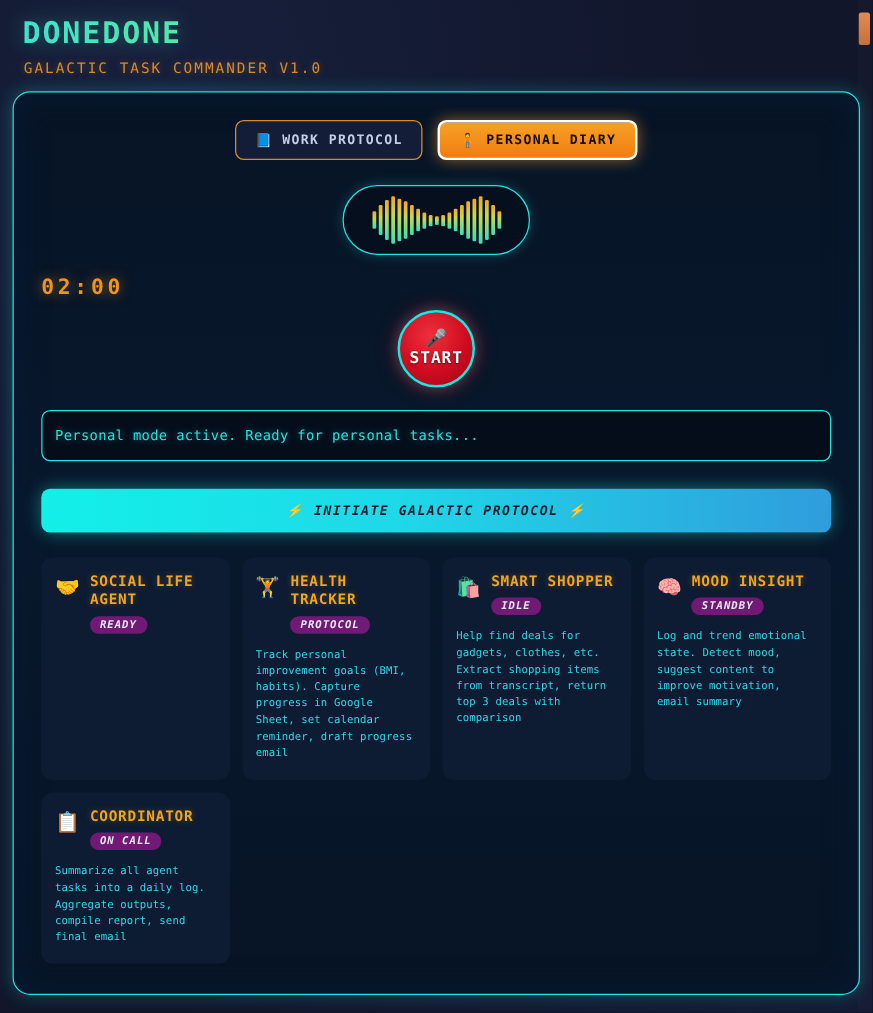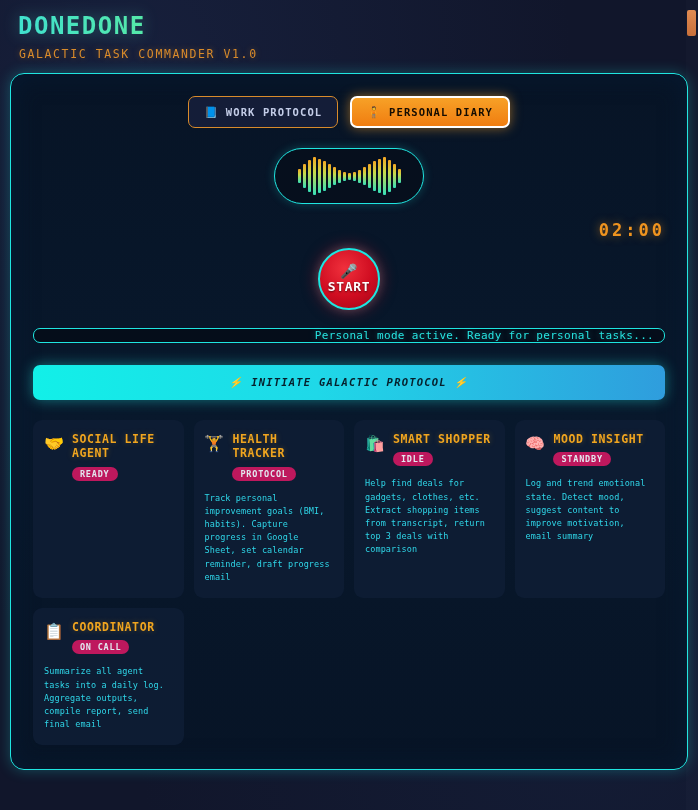--- a/index.html
+++ b/index.html
@@ -137,21 +137,21 @@
     box-shadow: 0 0 10px rgba(31,229,224,0.25);
   }
   .wave-bar {
     width: 3px;
     border-radius: 1px;
     background: linear-gradient(180deg, #f5a623 0%, #c8d94a 40%, #36e0b8 100%);
   }
 
   
   .timer {
-    text-align: right;
+    text-align: left;
     margin-top: 16px;
     font-size: 17px;
     font-weight: 700;
     letter-spacing: 3px;
     color: #f0941f;
     text-shadow: 0 0 10px rgba(240,148,31,0.55);
   }
 
   
   .rec-wrap {
@@ -181,22 +181,22 @@
     color: #ffffff;
     text-shadow: 0 1px 2px rgba(0,0,0,0.6);
   }
 
   
   .status-bar {
     margin-top: 18px;
     border: 1.5px solid #1fe5e0;
     border-radius: 7px;
     background: #050d1a;
-    padding: 0 10px;
-    text-align: right;
+    padding: 13px 10px;
+    text-align: left;
     font-size: 11px;
     letter-spacing: 0.3px;
     color: #27e3e0;
     text-shadow: 0 0 7px rgba(39,227,224,0.45);
   }
 
   
   .cta-btn {
     margin-top: 22px;
     width: 100%;
@@ -246,25 +246,26 @@
     letter-spacing: 0.6px;
     color: #f0a51f;
     line-height: 1.25;
     text-shadow: 0 0 6px rgba(240,165,31,0.3);
   }
   .agent-status {
     display: inline-block;
     margin-top: 6px;
     padding: 2px 8px;
     border-radius: 9px;
-    background: #be185d;
+    background: #701a75;
     color: #e3e7ef;
     font-size: 8.5px;
     letter-spacing: 0.8px;
     font-weight: 700;
+    font-style: italic;
   }
   .agent-desc {
     margin-top: 11px;
     font-size: 8.5px;
     line-height: 1.55;
     letter-spacing: 0.1px;
     color: #2fd6e8;
   }
 </style>
 </head>

